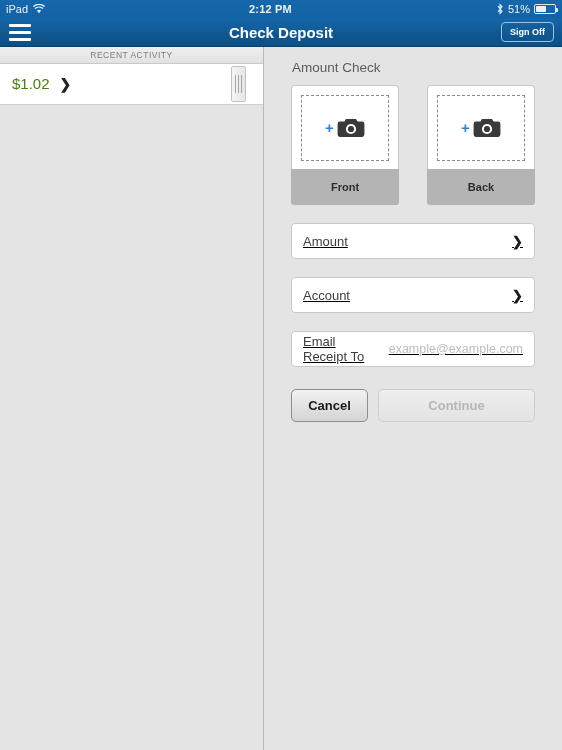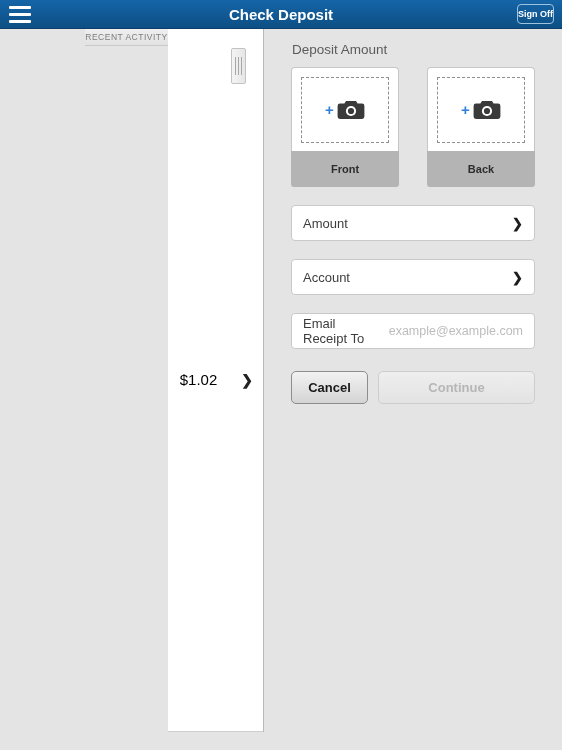--- a/index.html
+++ b/index.html
@@ -49,52 +49,52 @@
   .hamburger span { display: block; height: 3px; background: #ffffff; border-radius: 1px; }
   .nav-title {
     position: absolute; left: 0; right: 0; text-align: center;
     color: #ffffff; font-size: 15px; font-weight: bold;
     pointer-events: none;
   }
   .signoff {
     margin-left: auto; margin-right: 8px;
     border: 1px solid #9dc3de; border-radius: 4px;
     color: #ffffff; font-size: 9px; font-weight: bold;
-    padding: 4px 0; background: transparent; cursor: pointer;
+    padding: 4px 8px; background: transparent; cursor: pointer;
     position: relative; z-index: 2;
   }
 
   
   .body { display: flex; height: 703px; }
 
   
   .left {
     width: 282px; background: #e4e4e4;
     border-right: 1px solid #b9b9b9;
-    display: flex;  justify-content: flex-end;
+    display: flex; flex-direction: column;
   }
   .recent-head {
     height: 17px;
     background: linear-gradient(to bottom, #efefef, #e2e2e2);
     border-bottom: 1px solid #c9c9c9;
     display: flex; align-items: center; justify-content: center;
     font-size: 8.5px; color: #7d7d7d; letter-spacing: .5px;
   }
   .activity-row {
     background: #ffffff;
     border-bottom: 1px solid #cfcfcf;
     padding: 11px 10px 12px 12px;
     display: flex; align-items: center; cursor: pointer;
   }
   .act-main { flex: 1; }
   .act-title { font-size: 13px; color: #1d1d1d; }
   .act-title .lbl { font-weight: normal; }
   .act-title .date { margin-left: 8px; }
   .act-sub { font-size: 7.5px; color: #8d8d8d; letter-spacing: .4px; margin-top: 2px; }
-  .act-amt { font-size: 15px; color: #000000; margin-right: 24px; }
+  .act-amt { font-size: 15px; color: #4d7c0f; margin-right: 10px; }
   .chev { color: #222; font-size: 14px; font-weight: bold; line-height: 1; }
 
   
   .right { flex: 1; background: #e4e4e4; position: relative; padding: 0 27px; }
   .section-title {
     font-size: 13.5px; color: #5c5c5c;
     padding-top: 13px; padding-bottom: 10px; padding-left: 1px;
   }
 
   
@@ -120,20 +120,21 @@
     display: flex; align-items: center; justify-content: center;
     font-size: 11px; font-weight: bold; color: #2d2d2d;
   }
 
   
   .field {
     margin-top: 18px; height: 36px;
     background: #ffffff; border: 1px solid #c9c9c9; border-radius: 4px;
     display: flex; align-items: center; padding: 0 11px;
     cursor: pointer;
+    text-decoration: underline;
   }
   .field .flabel { font-size: 13px; color: #3d3d3d; }
   .field .fchev { margin-left: auto; font-size: 13px; font-weight: bold; color: #1c1c1c; }
   .field.email { cursor: text; }
   .field.email .fph { margin-left: 11px; font-size: 12.5px; color: #bdbdbd; }
 
   
   .btn-row { margin-top: 22px; display: flex; gap: 10px; }
   .btn {
     height: 33px; border-radius: 5px;
@@ -160,20 +161,44 @@
     display: flex; align-items: center; justify-content: center; gap: 2px;
     cursor: col-resize;
   }
   .drag-handle i { display: block; width: 1px; height: 18px; background: #a8a8a8; }
 </style>
 </head>
 <body>
 
 <div class="screen">
 
+  <div class="statusbar">
+    <div class="sb-left">
+      <span>iPad</span>
+      <span class="wifi-icon">
+        <svg width="12" height="10" viewBox="0 0 12 10">
+          <path d="M6 9.2 L3.9 6.4 A3.6 3.6 0 0 1 8.1 6.4 Z" fill="#eaf2f8"></path>
+          <path d="M1.9 4.6 A6.2 6.2 0 0 1 10.1 4.6" stroke="#eaf2f8" stroke-width="1.3" fill="none"></path>
+          <path d="M0.4 2.4 A8.6 8.6 0 0 1 11.6 2.4" stroke="#eaf2f8" stroke-width="1.3" fill="none"></path>
+        </svg>
+      </span>
+    </div>
+    <div class="sb-center">2:12 PM</div>
+    <div class="sb-right">
+      <span class="bt-icon">
+        <svg width="8" height="12" viewBox="0 0 8 12">
+          <path d="M2 3 L6 8.5 L4 10.5 L4 1.5 L6 3.5 L2 9" stroke="#eaf2f8" stroke-width="1.1" fill="none"></path>
+        </svg>
+      </span>
+      <span>51%</span>
+      <span class="batt">
+          <span class="fill"></span>
+        </span>
+    </div>
+  </div>
 
   <div class="navbar">
     <div class="hamburger">
       <span></span>
         <span></span>
         <span></span>
     </div>
     <div class="nav-title">Check Deposit</div>
     <button class="signoff">Sign Off</button>
   </div>
@@ -182,21 +207,21 @@
 
     <div class="left">
       <div class="recent-head">RECENT ACTIVITY</div>
       <div class="activity-row">
         <div class="act-amt">$1.02</div>
         <div class="chev">❯</div>
       </div>
     </div>
 
     <div class="right">
-      <div class="section-title">Deposit Amount</div>
+      <div class="section-title">Amount Check</div>
 
       <div class="captures">
 
         <div class="capture">
           <div class="cap-window">
             <div class="cap-dash">
               <span class="plus-icon">+</span>
               <span class="cam-icon">
                 <svg width="28" height="21" viewBox="0 0 28 21">
                   <path d="M9 2 h10 l1.6 2.6 H25 a2.4 2.4 0 0 1 2.4 2.4 v10.6 A2.4 2.4 0 0 1 25 20 H3 A2.4 2.4 0 0 1 0.6 17.6 V7 A2.4 2.4 0 0 1 3 4.6 h4.4 Z" fill="#3a3a3a"></path>

